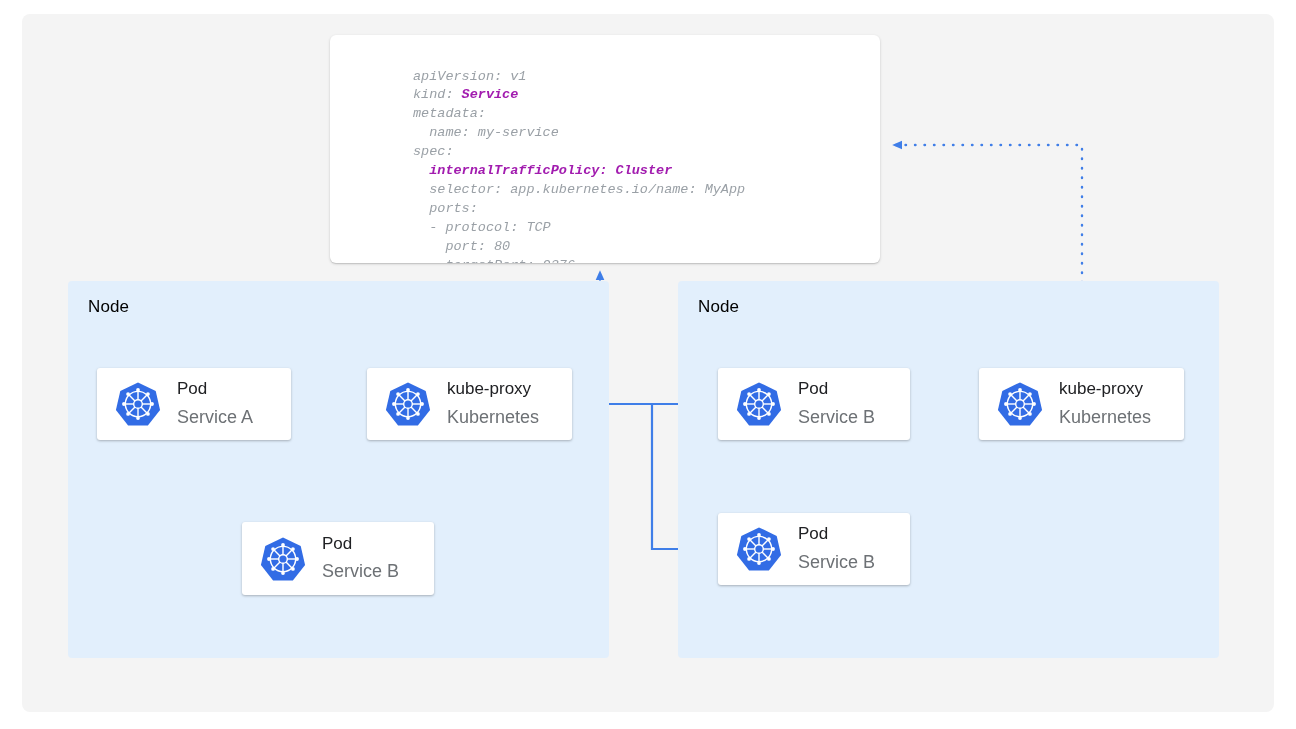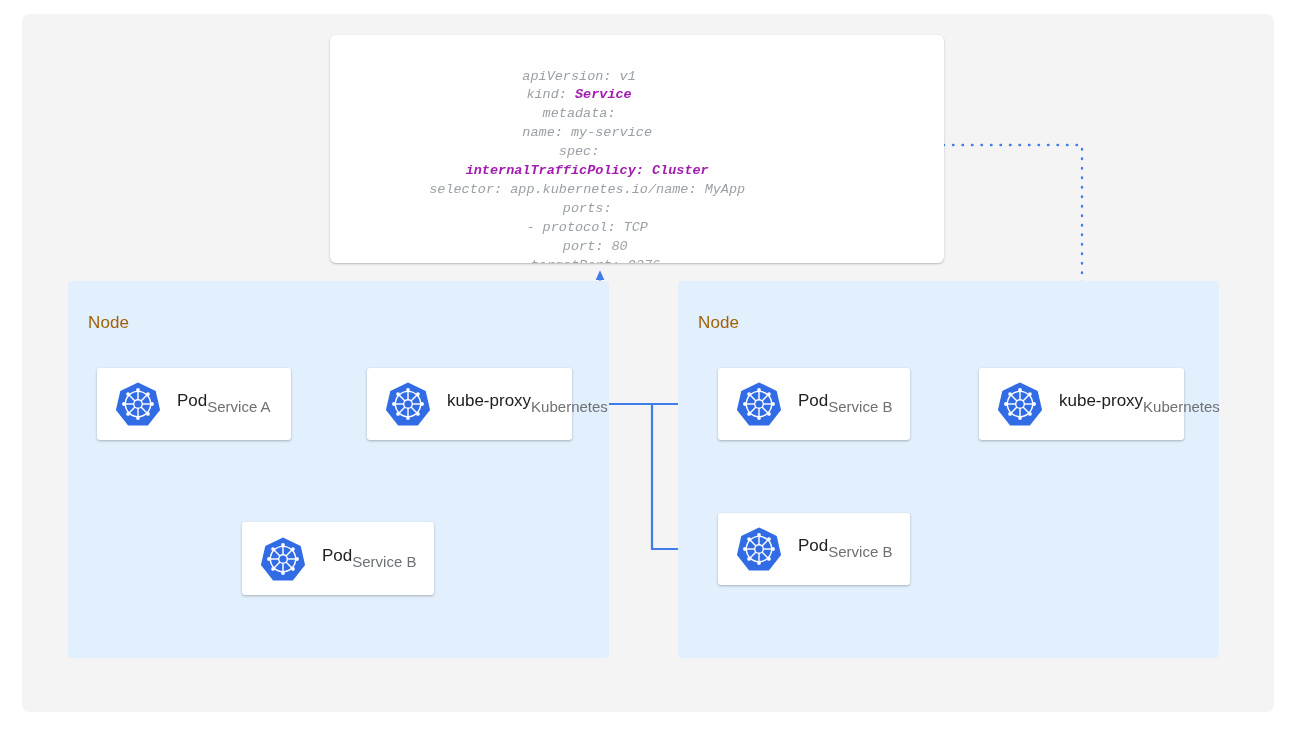--- a/index.html
+++ b/index.html
@@ -37,27 +37,26 @@
     top: 0;
     width: 1296px;
     height: 729px;
     pointer-events: none;
   }
   
   #yaml-card {
     position: absolute;
     left: 330px;
     top: 35px;
-    width: 614px;
+    width: 550px;
     height: 228px;
     background: #ffffff;
     border-radius: 6px;
     box-shadow: 0 1px 3px rgba(0,0,0,0.16), 0 1px 1px rgba(0,0,0,0.10);
     overflow: hidden;
-    text-align: center;
   }
   #yaml-code {
     position: absolute;
     left: 83px;
     top: 19px;
     font-family: "Liberation Mono", "DejaVu Sans Mono", monospace;
     font-style: italic;
     font-size: 13.5px;
     line-height: 18.9px;
     color: #9aa0a6;
@@ -72,23 +71,23 @@
   .node-box {
     position: absolute;
     background: #e2effc;
     border-radius: 4px;
   }
   #node-left  { left: 68px;  top: 281px; width: 541px; height: 377px; }
   #node-right { left: 678px; top: 281px; width: 541px; height: 377px; }
   .node-label {
     position: absolute;
     left: 20px;
-    top: 32px;
+    top: 16px;
     font-size: 17px;
-    color: #a16207;
+    color: #000000;
     letter-spacing: 0.1px;
   }
   
   .card {
     position: absolute;
     background: #ffffff;
     border-radius: 3px;
     box-shadow: 0 1px 3px rgba(0,0,0,0.18), 0 1px 2px rgba(0,0,0,0.10);
     display: flex;
     align-items: center;
@@ -96,31 +95,31 @@
   }
   .card .k8s-logo {
     flex: 0 0 auto;
     width: 46px;
     height: 46px;
     margin-left: 18px;
     margin-right: 16px;
   }
   .card .card-text {
     display: flex;
-    flex-direction: row;
+    flex-direction: column;
     justify-content: center;
     line-height: 1.22;
   }
   .card .card-title {
     font-size: 17px;
     color: #202124;
     white-space: nowrap;
   }
   .card .card-sub {
-    font-size: 15px;
+    font-size: 18px;
     color: #6d7175;
     white-space: nowrap;
     margin-top: 7px;
   }
   
   #card-pod-a        { left: 97px;  top: 368px; width: 194px; height: 72px; }
   #card-kube-proxy-l { left: 367px; top: 368px; width: 205px; height: 72px; }
   #card-pod-b-local  { left: 242px; top: 522px; width: 192px; height: 73px; }
   #card-pod-b1       { left: 718px; top: 368px; width: 192px; height: 72px; }
   #card-pod-b2       { left: 718px; top: 513px; width: 192px; height: 72px; }

